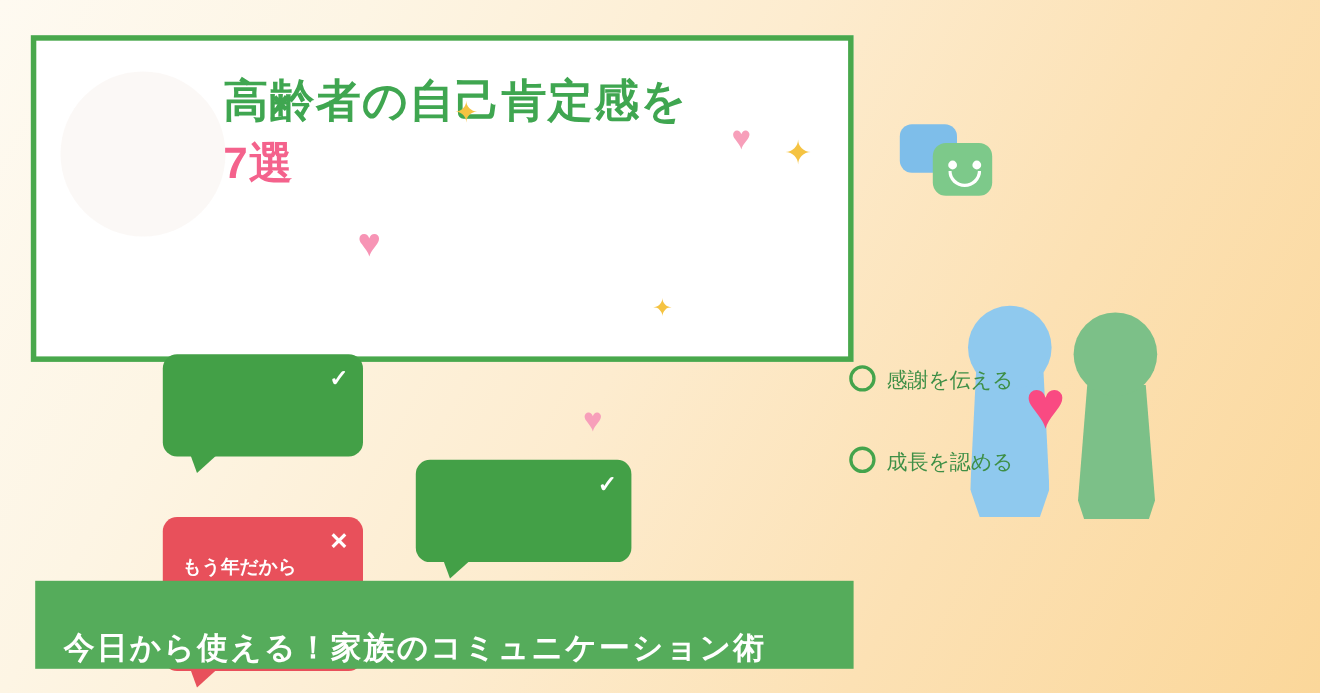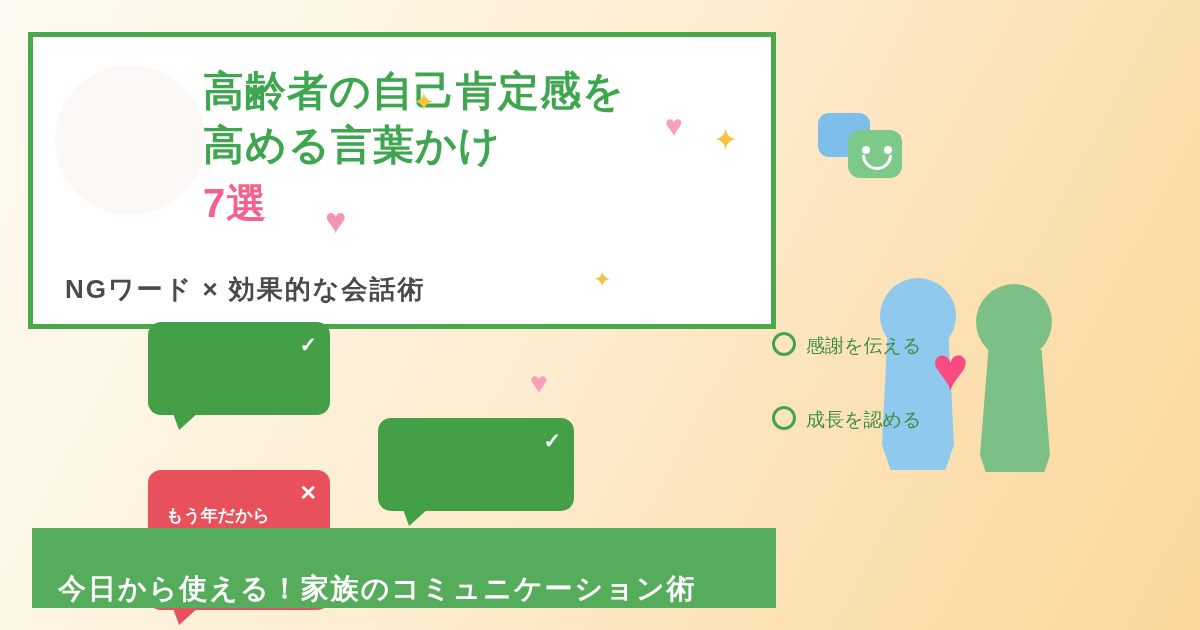--- a/index.html
+++ b/index.html
@@ -212,24 +212,22 @@
 </style>
 </head>
 <body>
 
 <div id="stage">
 
   <div id="card">
     <div id="card-watermark"></div>
     <div id="card-inner">
       <div class="title-line" id="title-line-1">高齢者の自己肯定感を</div>
-      <div class="title-line" id="title-line-2">高める言葉かけ</div>
       <div id="title-count">7選</div>
     </div>
-    <div id="subtitle">NGワード × 効果的な会話術</div>
 
     <span class="sparkle" style="left:380px; top:52px; font-size:26px;">✦</span>
     <span class="sparkle" style="left:680px; top:88px; font-size:30px;">✦</span>
     <span class="sparkle" style="left:560px; top:232px; font-size:22px;">✦</span>
     <span class="heart-deco" style="left:632px; top:74px; font-size:30px; color:#F79FBA;">♥</span>
     <span class="heart-deco" style="left:292px; top:166px; font-size:36px; color:#F794B5;">♥</span>
   </div>
 
   <span class="heart-deco" style="left:530px; top:368px; font-size:30px; color:#F79FBA;">♥</span>
 

